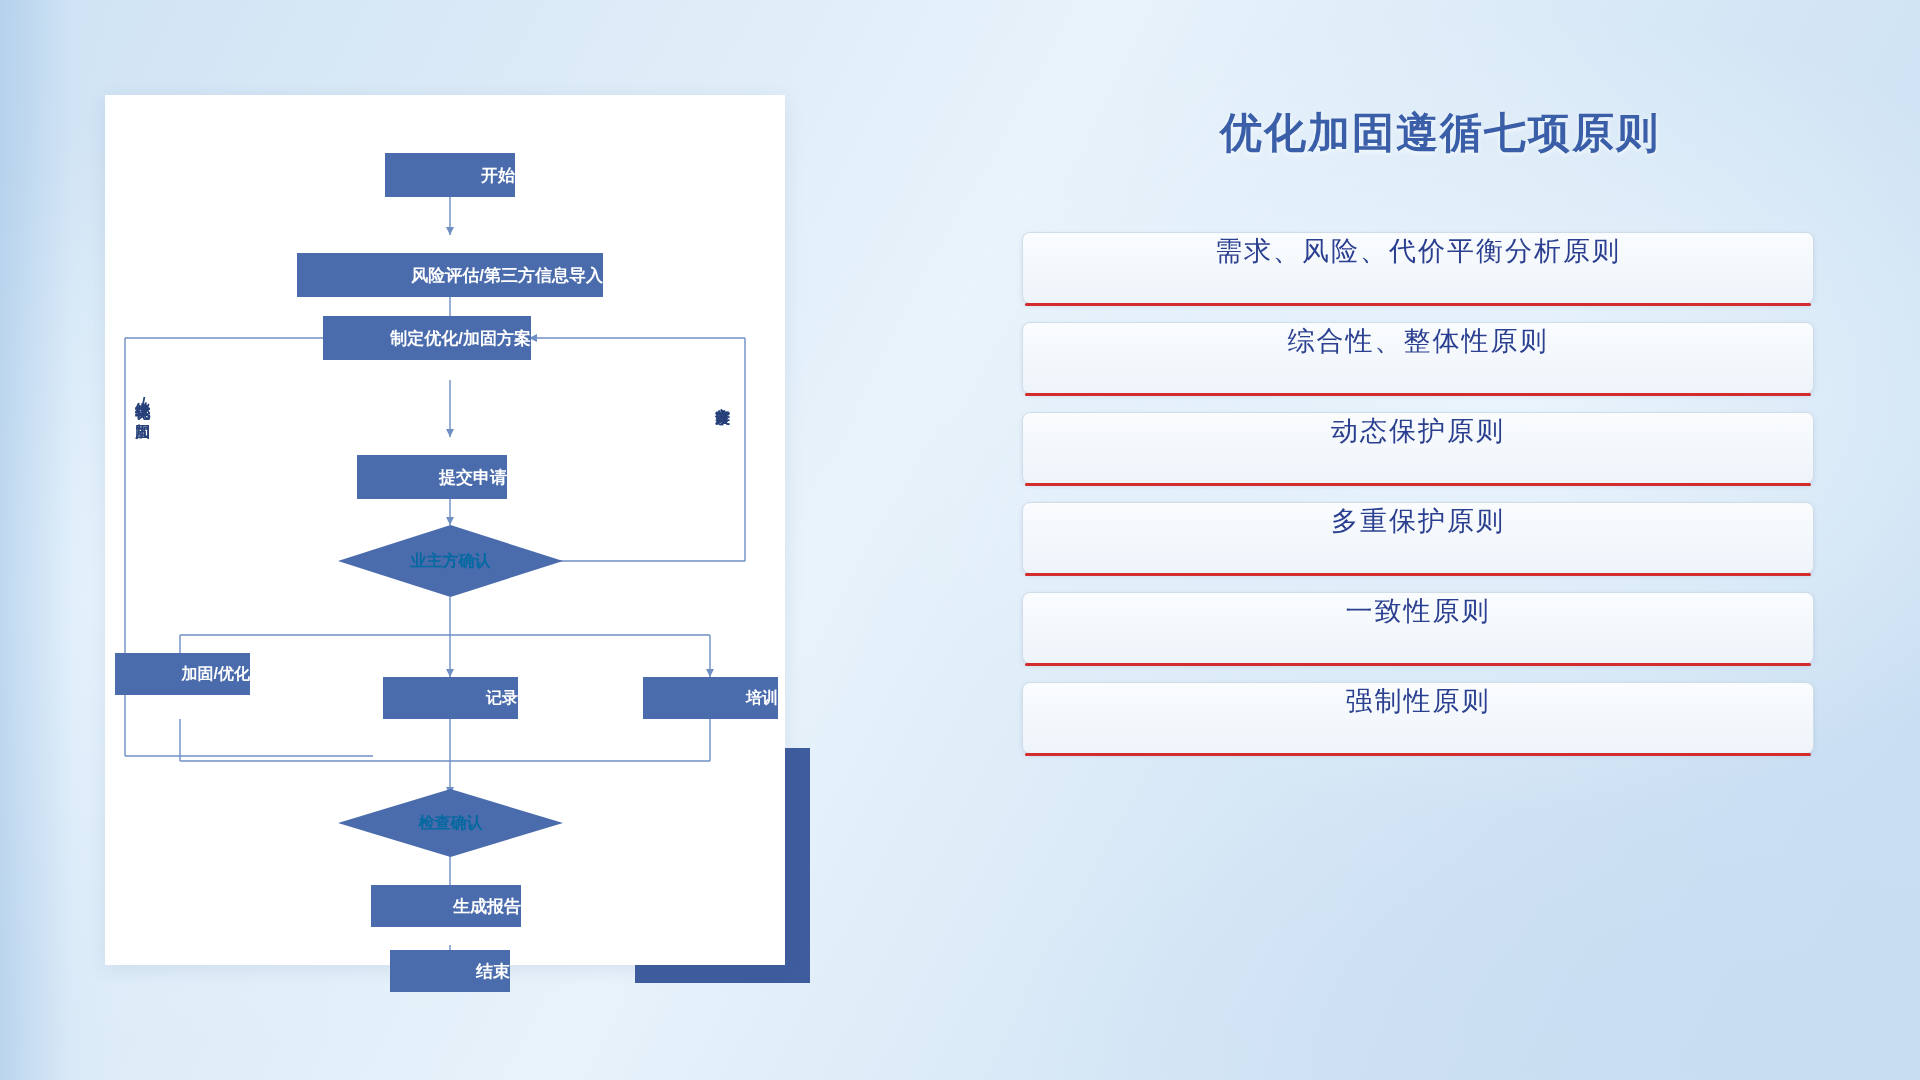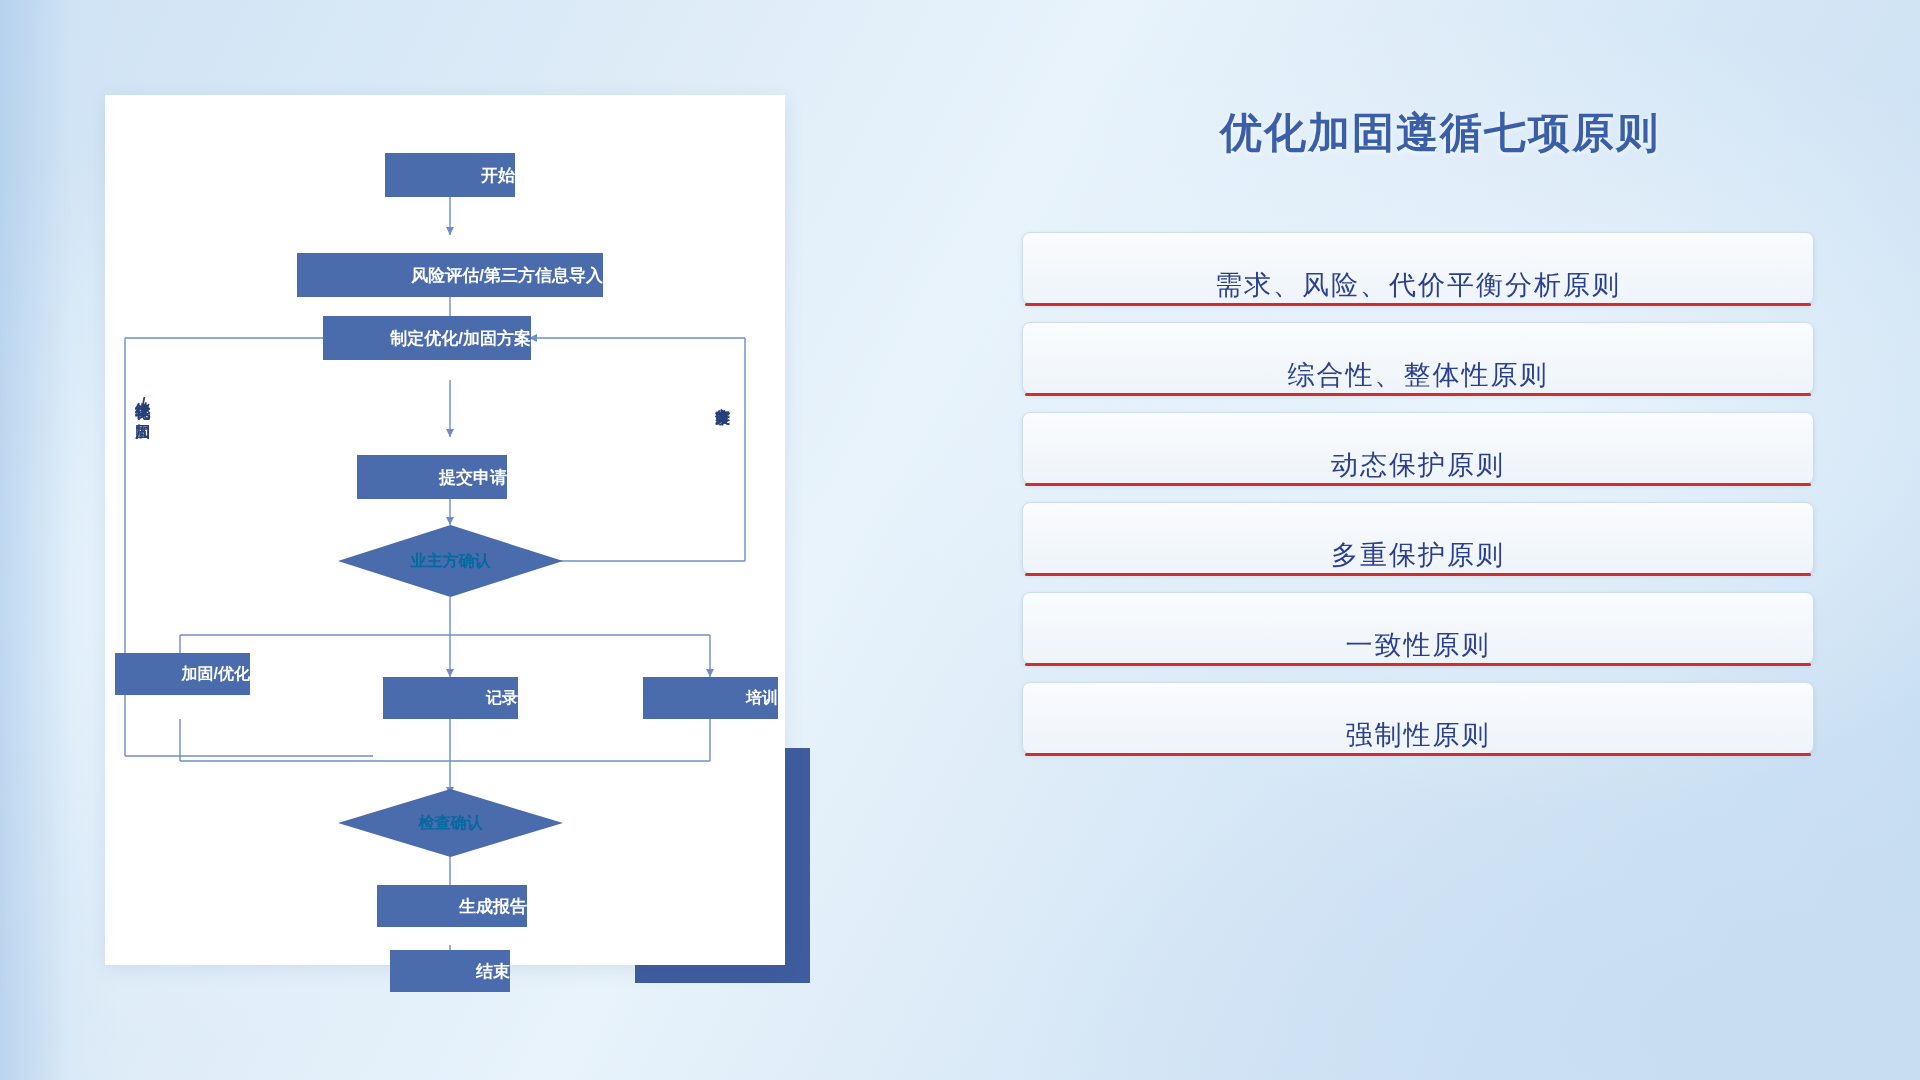--- a/index.html
+++ b/index.html
@@ -118,21 +118,21 @@
   }
   .principle {
     position: relative;
     height: 70px;
     margin-bottom: 18px;
     background: linear-gradient(180deg, #fafcfe 0%, #eef4fa 100%);
     border-radius: 8px;
     border: 1px solid #cfdcea;
     box-shadow: 0 2px 5px rgba(40,70,120,0.10);
     display: flex;
-    align-items: flex-end;
+    align-items: flex-start;
     justify-content: center;
     font-family: Liberation Mono, monospace;
   }
   .principle::after {
     content: "";
     position: absolute;
     left: 2px;
     right: 2px;
     bottom: -3px;
     height: 3px;
@@ -231,21 +231,21 @@
 
       <div class="node small" style="left:538px;top:582px;width:135px;height:42px;">
         <span>培训</span>
       </div>
 
       <div class="diamond-wrap" style="left:233px;top:694px;width:225px;height:68px;">
         <div class="diamond-shape"></div>
         <span>检查确认</span>
       </div>
 
-      <div class="node" style="left:272px;top:790px;width:150px;height:42px;padding-left:24px;">
+      <div class="node" style="left:266px;top:790px;width:150px;height:42px;padding-left:24px;">
         <span>生成报告</span>
       </div>
 
       <div class="node" style="left:285px;top:855px;width:120px;height:42px;padding-left:27px;">
         <span>结束</span>
       </div>
 
     </div>
   </div>
 

